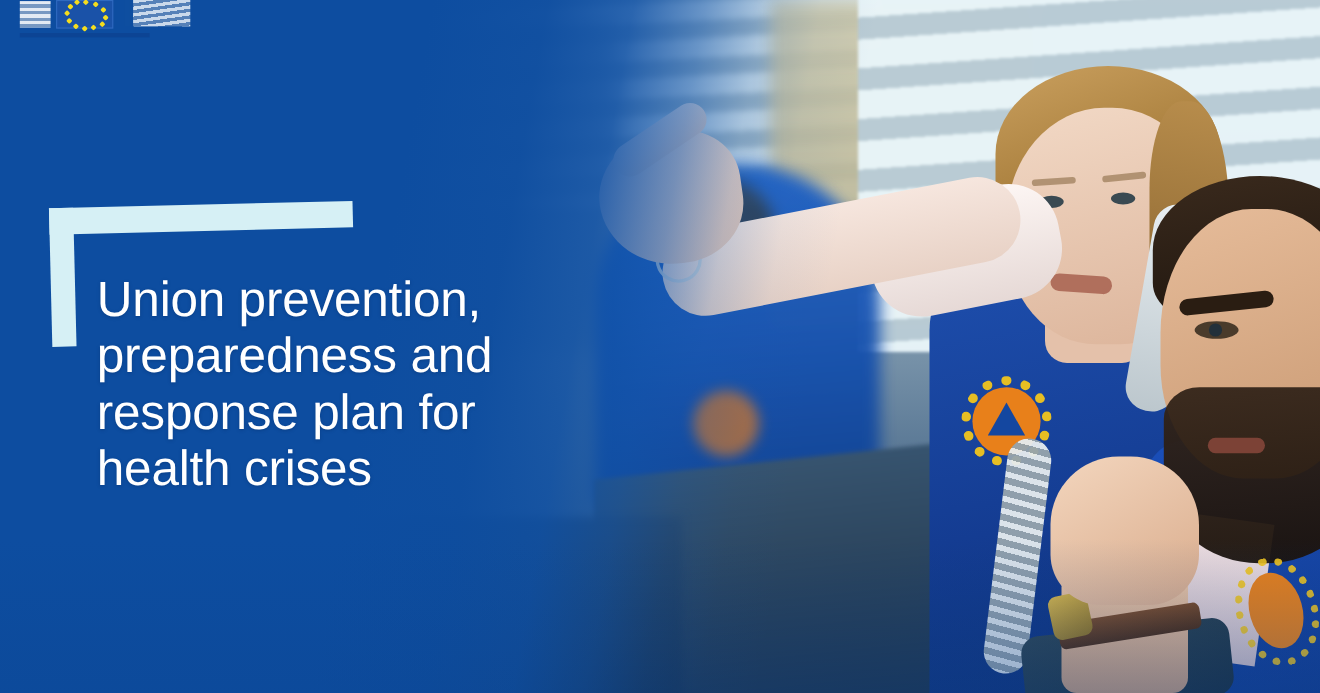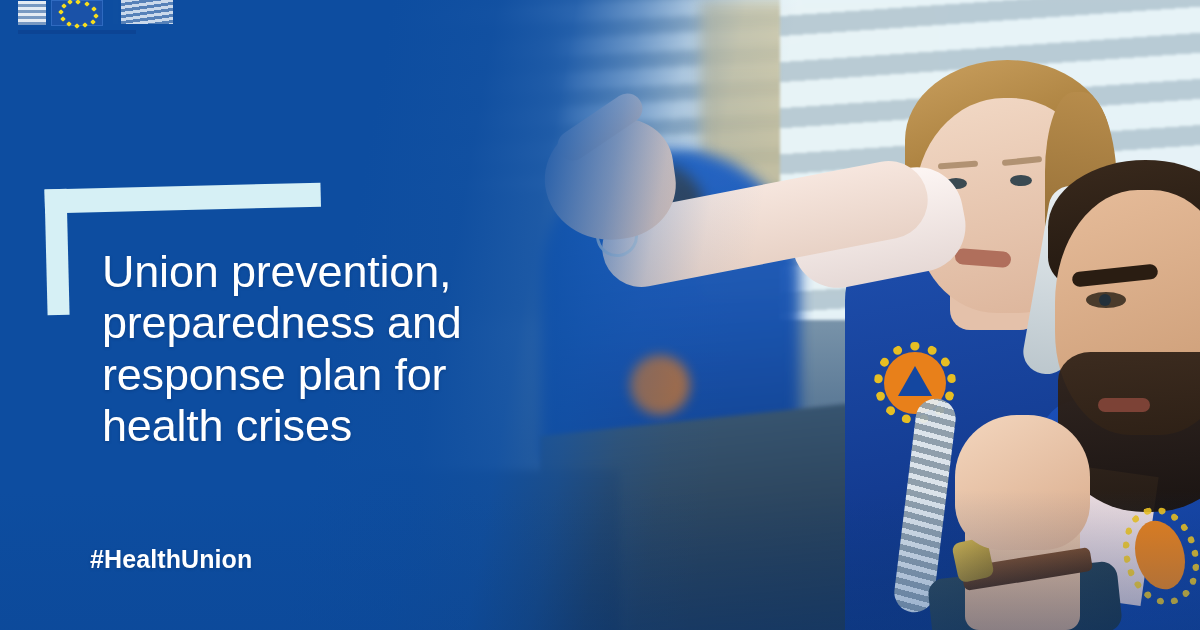--- a/index.html
+++ b/index.html
@@ -309,21 +309,21 @@
   .bracket-h{
     position:absolute;left:0;top:0;width:276px;height:24px;
     background:#d6f0f5;
   }
   .bracket-v{
     position:absolute;left:0;top:0;width:22px;height:126px;
     background:#d6f0f5;
   }
 
   .headline{
-    position:absolute;left:102px;top:246px;width:520px;
+    position:absolute;left:88px;top:246px;width:520px;
     margin:0;
     color:#ffffff;
     font-size:45px;
     line-height:1.14;
     font-weight:400;
     letter-spacing:-.2px;
     white-space:pre-line;
     text-shadow:0 1px 3px rgba(5,38,85,.35);
   }
 
@@ -427,16 +427,15 @@
     <div class="bracket">
       <span class="bracket-h"></span>
       <span class="bracket-v"></span>
     </div>
 
     <h1 class="headline">Union prevention,
 preparedness and
 response plan for
 health crises</h1>
 
-    <p class="hashtag">#HealthUnion</p>
   </div>
 
 </div>
 
 </body></html>

